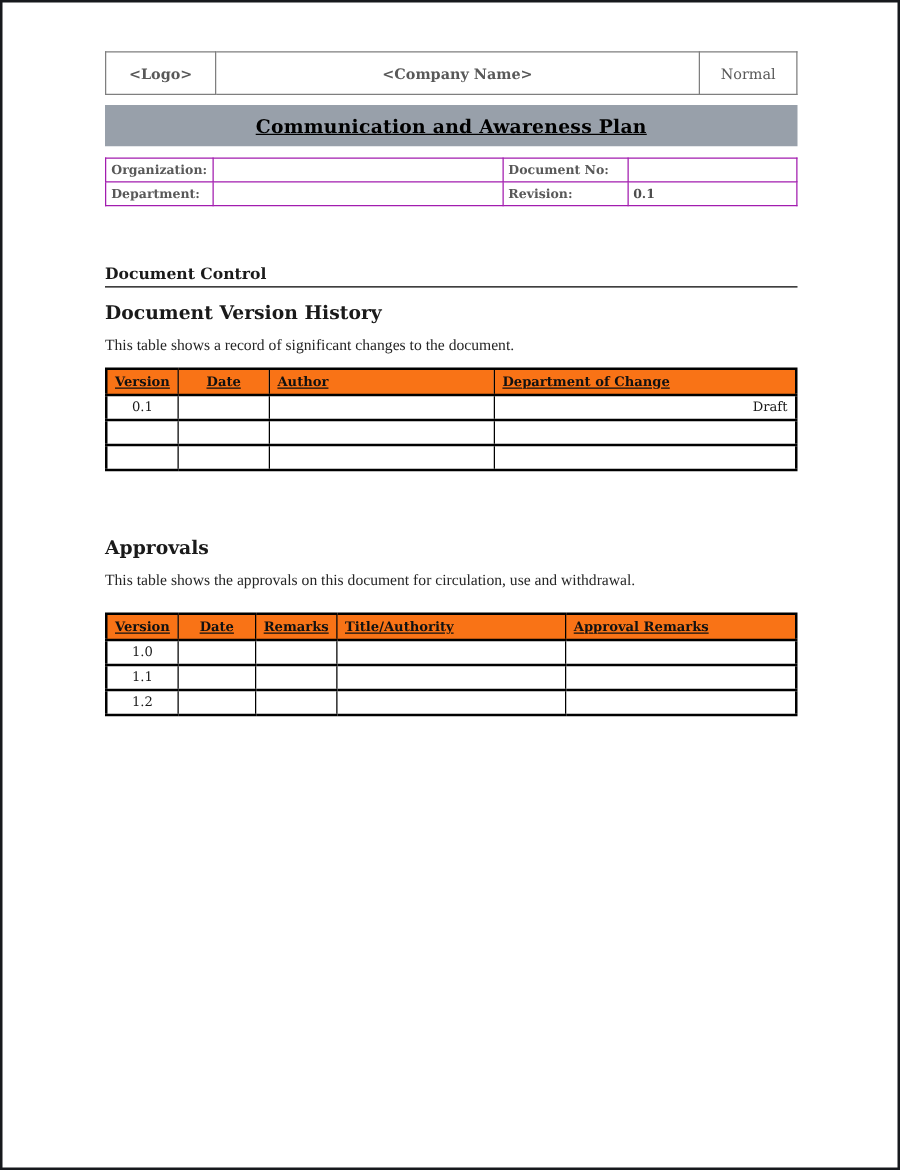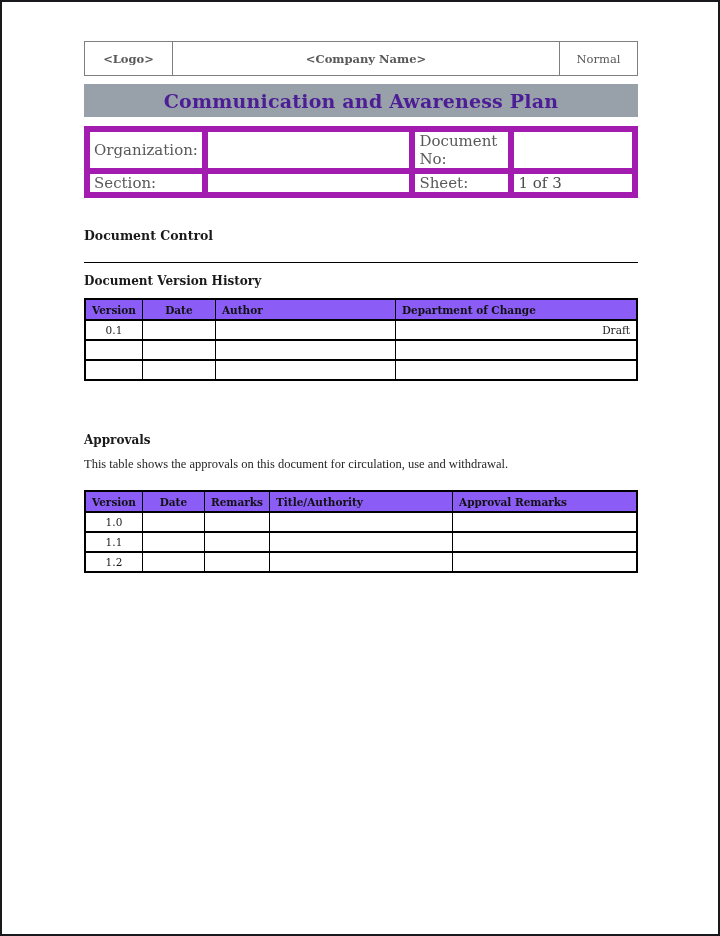--- a/index.html
+++ b/index.html
@@ -24,52 +24,53 @@
   .hdr-table .bold { font-weight:bold; }
   .cell-logo { width:88px; }
   .cell-mode { width:78px; }
 
   
   .banner {
     margin-top:8px; height:33px; background:#98A0AA;
     display:flex; align-items:center; justify-content:center;
   }
   .banner h1 {
-    color:#4c1d95; font-size:19px; font-weight:bold; letter-spacing:.2px;
+    color:#000000; font-size:15px; font-weight:bold; letter-spacing:.2px;text-decoration:underline;
   }
 
   
   .info-table { margin-top:9px; width:100%; border-collapse:collapse; }
   .info-table td {
-    border:6px solid #a21caf; height:19px;
-    font-size:15px; font-weight:normal; color:#595959;
+    border:1px solid #a21caf; height:19px;
+    font-size:10px; font-weight:bold; color:#595959;
     padding:0 4px; vertical-align:middle;
   }
   .info-table td.val { color:#4d4d4d; }
 
   
   .section-heading {
-    margin-top:30px; padding-bottom:19px;
+    margin-top:46px; padding-bottom:3px;
     border-bottom:1.5px solid #000000;
     font-size:12.5px; font-weight:bold; color:#1a1a1a;
   }
-  .sub-heading { margin-top:11px; font-size:12px; font-weight:bold; color:#1a1a1a; }
+  .sub-heading { margin-top:11px; font-size:15px; font-weight:bold; color:#1a1a1a; }
   .para { margin-top:10px; font-size:11.5px; color:#262626;
           font-family:"Liberation Serif","DejaVu Serif",serif; font-size:12.5px; }
 
   
   .doc-table { width:100%; border-collapse:collapse; border:2px solid #000; }
   .doc-table th, .doc-table td {
     border:1px solid #000;
     border-top-width:2px; border-bottom-width:2px;
     font-size:10.5px; padding:0 6px; vertical-align:middle;text-align:right;
   }
   .doc-table th {
-    background:#8b5cf6; height:21px; font-weight:bold; color:#111;
+    background:#f97316; height:21px; font-weight:bold; color:#111;
     text-align:left;
+    text-decoration:underline;
   }
   .doc-table td { height:20px; color:#1a1a1a; background:#fff; }
   .doc-table .c { text-align:center; }
   .vh-table { margin-top:10px; }
   .ap-table { margin-top:18px; }
 </style>
 </head>
 <body>
 
 <div class="content">
@@ -96,31 +97,32 @@
         <col style="width:136px">
       </colgroup>
     <tbody>
         <tr>
       <td>Organization:</td>
       <td class="val"></td>
       <td>Document No:</td>
       <td class="val"></td>
     </tr>
     <tr>
-      <td>Section:</td>
+      <td>Department:</td>
       <td class="val"></td>
-      <td>Sheet:</td>
-      <td class="val">1 of 3</td>
+      <td>Revision:</td>
+      <td class="val">0.1</td>
     </tr>
   </tbody>
     </table>
 
   <div class="section-heading">Document Control</div>
 
   <div class="sub-heading">Document Version History</div>
+  <p class="para">This table shows a record of significant changes to the document.</p>
 
   <table class="doc-table vh-table">
     <colgroup>
         <col style="width:52px">
         <col style="width:73px">
         <col style="width:180px">
         <col>
       </colgroup>
     <thead>
       <tr>

